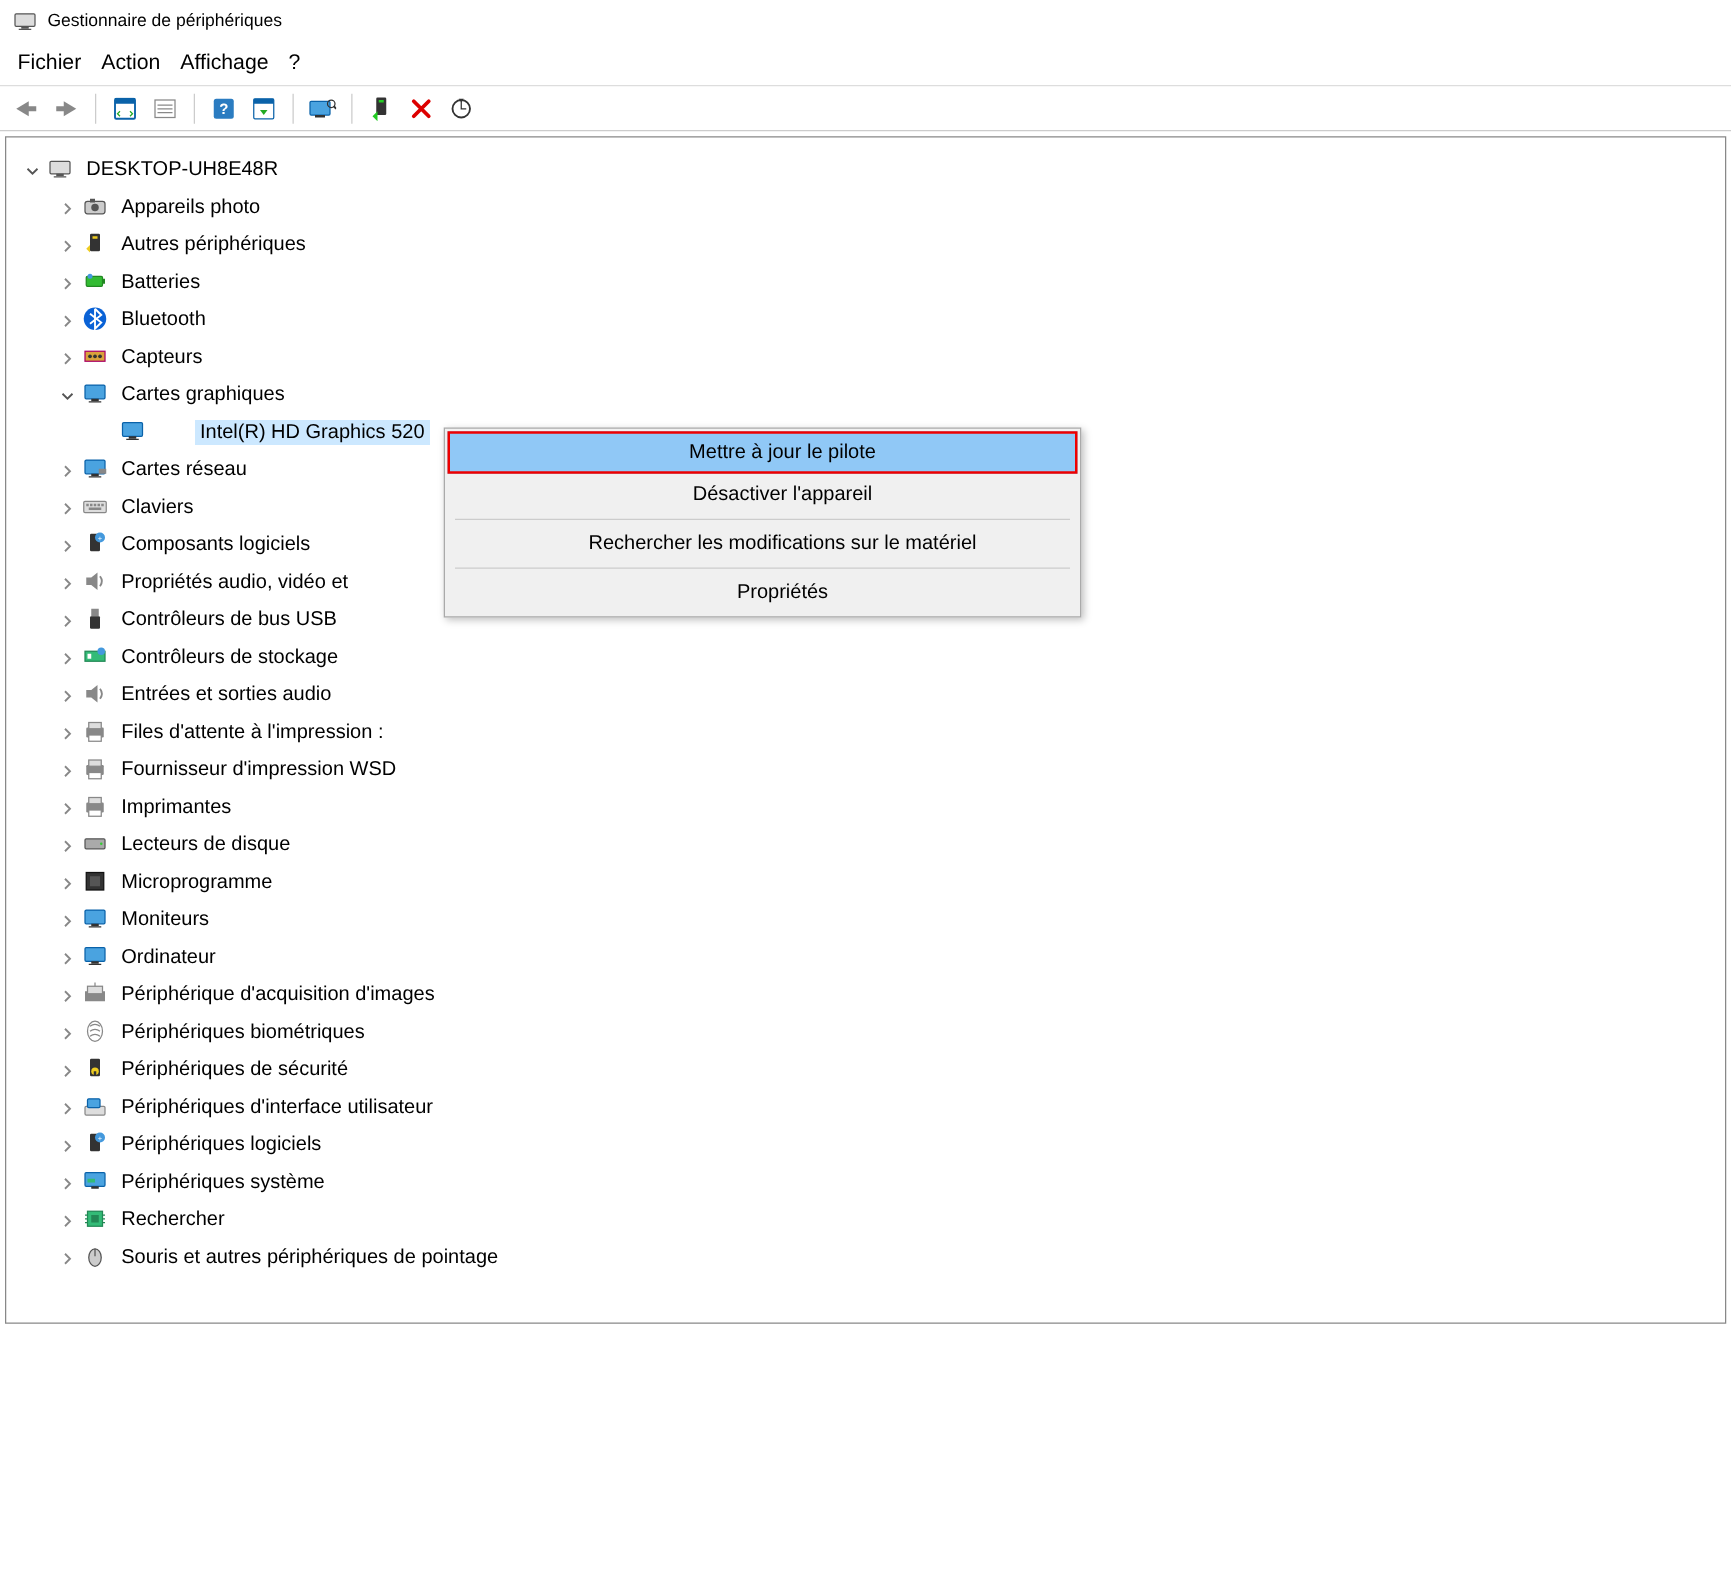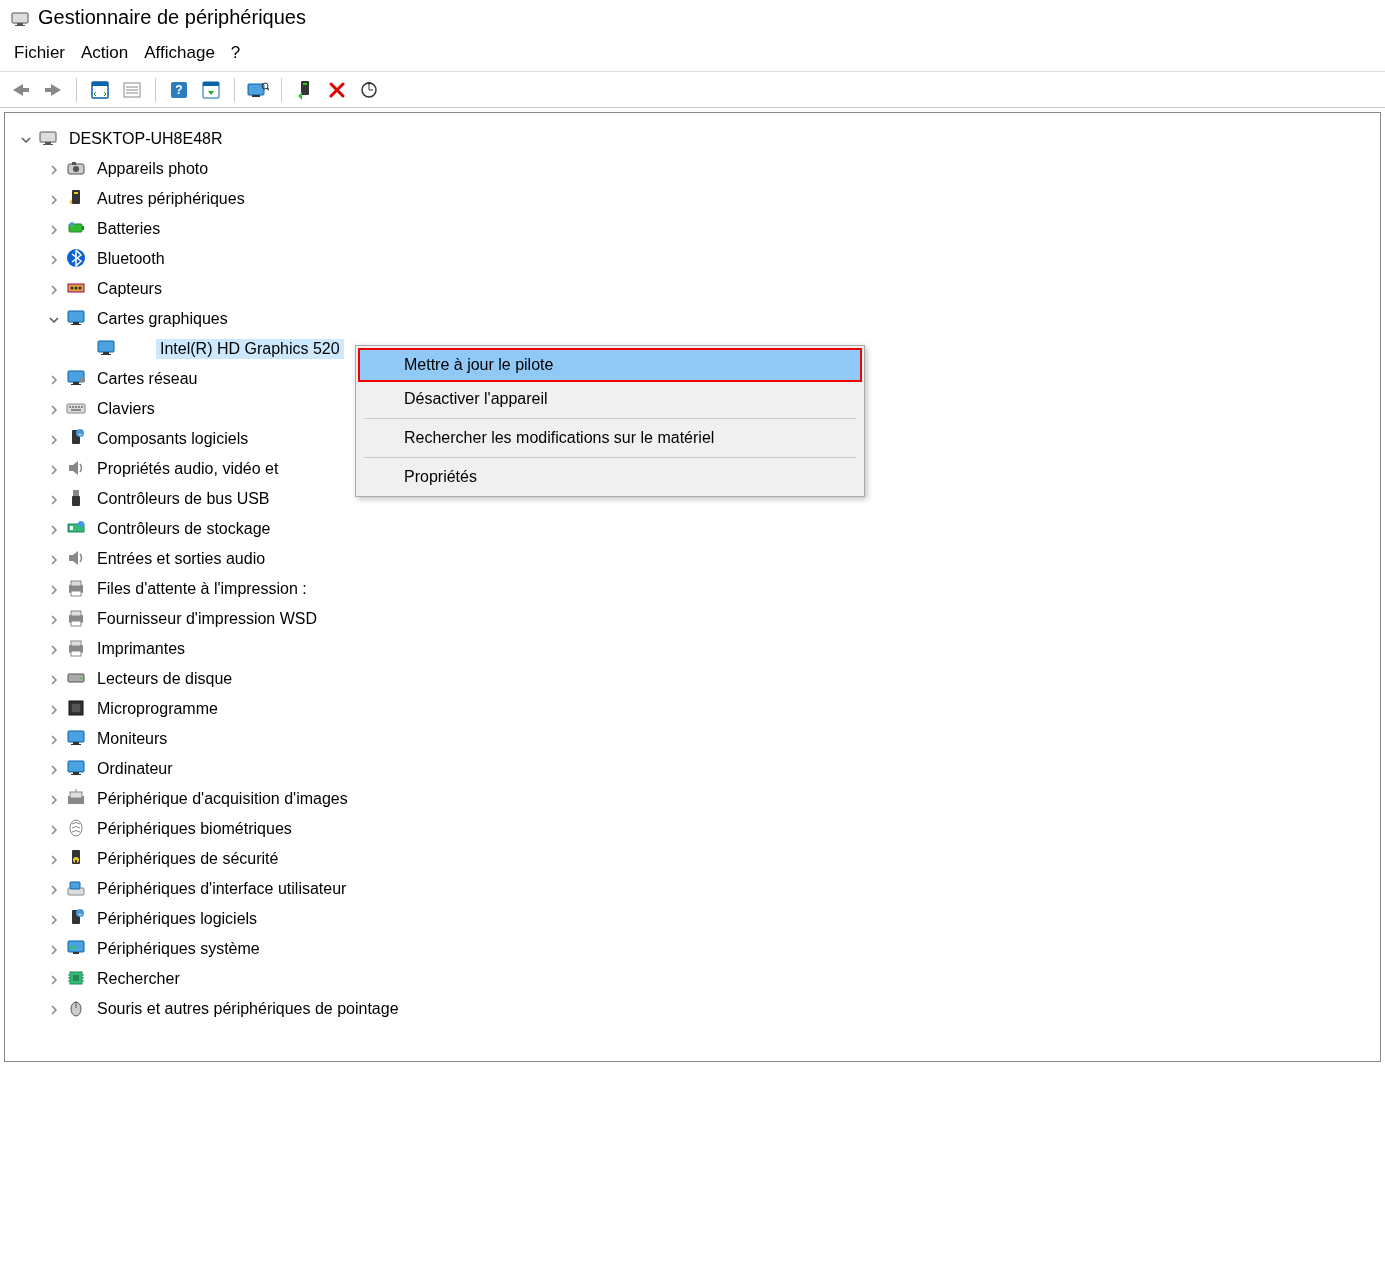--- a/index.html
+++ b/index.html
@@ -1,35 +1,35 @@
 <!DOCTYPE html>
 <html><head>
   <meta charset="utf-8">
   <style>
     * { box-sizing: border-box; margin: 0; padding: 0; }
     body { font-family: "Segoe UI", Tahoma, Arial, sans-serif; font-size: 15px; background: #fff; color: #000; width: 1385px; }
     .window { width: 100%; background: #fff; }
-    .titlebar { display: flex; align-items: center; gap: 8px; padding: 6px 10px; font-size: 20px; }
+    .titlebar { display: flex; align-items: center; gap: 8px; padding: 6px 10px; font-size: 14px; }
     .title-icon { width: 20px; height: 20px; display: inline-flex; align-items: center; justify-content: center; }
     .menubar { display: flex; gap: 16px; padding: 8px 14px; font-size: 17px; border-bottom: 1px solid #ddd; }
     .menu-item { cursor: default; }
     .toolbar { display: flex; align-items: center; gap: 6px; padding: 4px 8px; border-bottom: 1px solid #ccc; height: 36px; }
     .tb-btn { width: 26px; height: 26px; display: inline-flex; align-items: center; justify-content: center; border: 1px solid transparent; cursor: default; }
     .tb-sep { width: 1px; height: 24px; background: #ccc; margin: 0 4px; }
     .tree-panel { border: 1px solid #888; margin: 4px; padding: 6px 0; min-height: 950px; position: relative; }
     .tree-row { display: flex; align-items: flex-end; height: 30px; font-size: 16px; padding-left: 8px; white-space: nowrap; }
     .expander { width: 18px; height: 18px; display: inline-flex; align-items: center; justify-content: center; color: #666; font-size: 12px; margin-right: 2px; }
     .node-icon { width: 22px; height: 22px; display: inline-flex; align-items: center; justify-content: center; margin-right: 6px; }
     .node-label { padding: 1px 4px; }
     .node-label.selected { background: #cce8ff; margin-left: 33px; }
     .level0 { padding-left: 12px; }
     .level1 { padding-left: 40px; }
     .level2 { padding-left: 90px; }
     .context-menu { position: absolute; left: 350px; top: 232px; width: 510px; background: #f0f0f0; border: 1px solid #aaa; box-shadow: 2px 2px 6px rgba(0,0,0,0.25); font-size: 16px; padding: 2px; }
-    .cm-item { padding: 8px 14px 8px 46px; cursor: default; position: relative; }
+    .cm-item { padding: 8px 14px 8px 46px; cursor: default; position: relative; text-align: center; }
     .cm-item.highlighted { background: #90c8f6; border: 2px solid #e00; padding: 6px 12px 6px 44px; }
     .cm-item.bold { font-weight: 400; }
     .cm-sep { height: 1px; background: #ccc; margin: 2px 6px; }
     svg { display: block; }
   </style>
 </head>
 <body>
 
 <div class="window">
 

